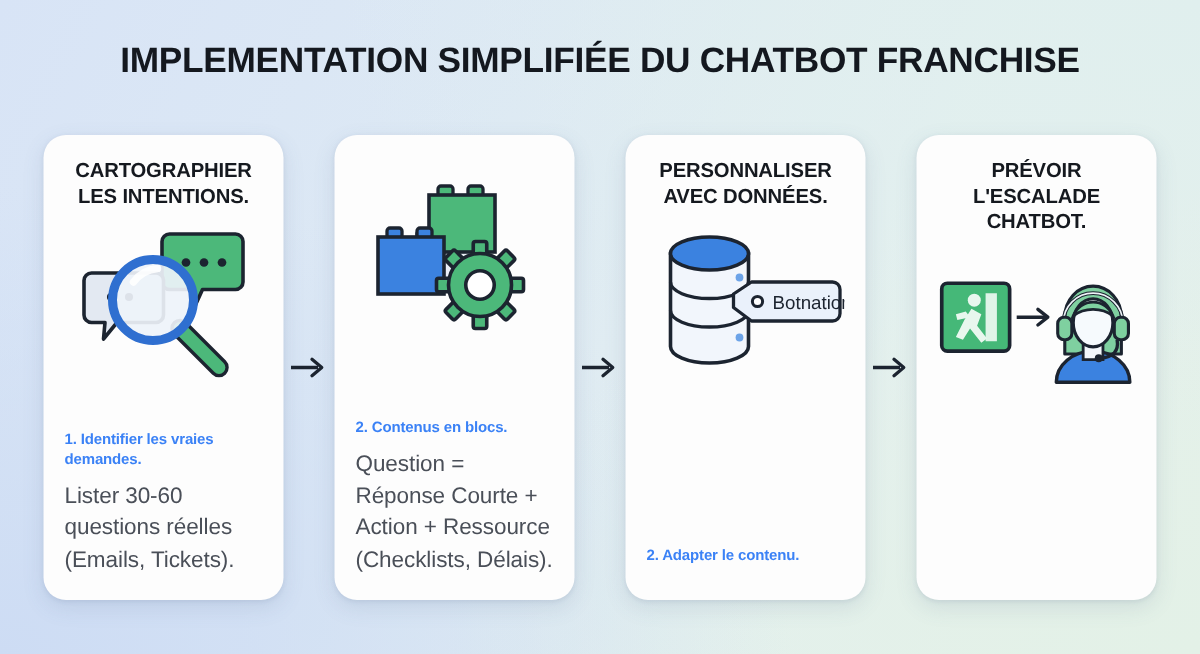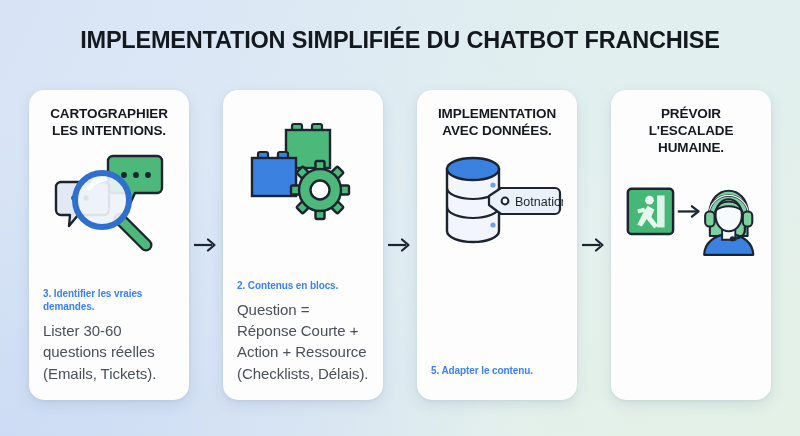--- a/index.html
+++ b/index.html
@@ -132,21 +132,21 @@
           <circle cx="37" cy="50" r="2.7" fill="#1c2430"></circle>
 
           <line x1="71" y1="71" x2="97" y2="97" stroke="#1c2430" stroke-width="13" stroke-linecap="round"></line>
           <line x1="71" y1="71" x2="97" y2="97" stroke="#4cb87a" stroke-width="8.5" stroke-linecap="round"></line>
 
           <circle cx="53" cy="52" r="27" fill="#eef3fa" fill-opacity="0.92" stroke="#2f6fd0" stroke-width="6"></circle>
           <path d="M40 40 a23 23 0 0 1 16 -9" fill="none" stroke="#ffffff" stroke-width="5" stroke-linecap="round" opacity="0.85"></path>
         </svg>
       </div>
       <div class="card-body">
-        <div class="card-sub">3. Identifier les vraies demandes.</div>
+        <div class="card-sub">1. Identifier les vraies demandes.</div>
         <div class="card-desc">Lister 30-60 questions réelles (Emails, Tickets).</div>
       </div>
     </div>
 
     <div class="arrow-cell">
       <svg width="26" height="16" viewBox="0 0 26 16">
         <line x1="1" y1="8" x2="19" y2="8" stroke="#1c2430" stroke-width="2.2"></line>
         <polyline points="15,2.5 21.5,8 15,13.5" fill="none" stroke="#1c2430" stroke-width="2.2" stroke-linecap="round" stroke-linejoin="round"></polyline>
       </svg>
     </div>
@@ -188,53 +188,53 @@
     </div>
 
     <div class="arrow-cell">
       <svg width="26" height="16" viewBox="0 0 26 16">
         <line x1="1" y1="8" x2="19" y2="8" stroke="#1c2430" stroke-width="2.2"></line>
         <polyline points="15,2.5 21.5,8 15,13.5" fill="none" stroke="#1c2430" stroke-width="2.2" stroke-linecap="round" stroke-linejoin="round"></polyline>
       </svg>
     </div>
 
     <div class="card">
-      <div class="card-head">IMPLEMENTATION AVEC DONNÉES.</div>
+      <div class="card-head">PERSONNALISER AVEC DONNÉES.</div>
       <div class="card-icon">
         <svg width="132" height="106" viewBox="0 0 132 106">
 
           <path d="M16 20 v62 a26 11 0 0 0 52 0 v-62 z" fill="#f2f6fc" stroke="#1c2430" stroke-width="2.4"></path>
           <path d="M16 39 a26 11 0 0 0 52 0" fill="none" stroke="#1c2430" stroke-width="2.2"></path>
           <path d="M16 58 a26 11 0 0 0 52 0" fill="none" stroke="#1c2430" stroke-width="2.2"></path>
 
           <ellipse cx="42" cy="20" rx="26" ry="11" fill="#3b82e0" stroke="#1c2430" stroke-width="2.4"></ellipse>
 
           <circle cx="62" cy="36" r="2.6" fill="#6ca3e8"></circle>
           <circle cx="62" cy="56" r="2.6" fill="#6ca3e8"></circle>
           <circle cx="62" cy="76" r="2.6" fill="#6ca3e8"></circle>
 
           <path d="M58 47 l12 -8 h54 a5 5 0 0 1 5 5 v16 a5 5 0 0 1 -5 5 h-54 l-12 -9 z" fill="#eaf1fb" stroke="#1c2430" stroke-width="2.2" stroke-linejoin="round"></path>
           <circle cx="74" cy="52" r="3.4" fill="#ffffff" stroke="#1c2430" stroke-width="2"></circle>
           <text x="84" y="57" font-family="Liberation Sans, sans-serif" font-size="12.5" fill="#1c2430">Botnation AI</text>
         </svg>
       </div>
       <div class="card-body">
-        <div class="card-sub">5. Adapter le contenu.</div>
+        <div class="card-sub">2. Adapter le contenu.</div>
       </div>
     </div>
 
     <div class="arrow-cell">
       <svg width="26" height="16" viewBox="0 0 26 16">
         <line x1="1" y1="8" x2="19" y2="8" stroke="#1c2430" stroke-width="2.2"></line>
         <polyline points="15,2.5 21.5,8 15,13.5" fill="none" stroke="#1c2430" stroke-width="2.2" stroke-linecap="round" stroke-linejoin="round"></polyline>
       </svg>
     </div>
 
     <div class="card">
-      <div class="card-head">PRÉVOIR L'ESCALADE HUMAINE.</div>
+      <div class="card-head">PRÉVOIR L'ESCALADE CHATBOT.</div>
       <div class="card-icon">
         <svg width="140" height="92" viewBox="0 0 140 92">
 
           <rect x="3" y="14" width="48" height="48" rx="4" fill="#45b878" stroke="#1c2430" stroke-width="2.6"></rect>
 
           <path d="M34 21 v34 h8 v-34 z" fill="#e8f7ee" opacity="0.95"></path>
 
           <circle cx="26" cy="26" r="4.6" fill="#e8f7ee"></circle>
           <path d="M24 32 l7 4 l-3 8 l7 9 l-4 3 l-8 -10 l-5 8 l-5 -2 l6 -12 z" fill="#e8f7ee"></path>
           <path d="M20 34 l-7 2 l1 4 l9 -2 z" fill="#e8f7ee"></path>

